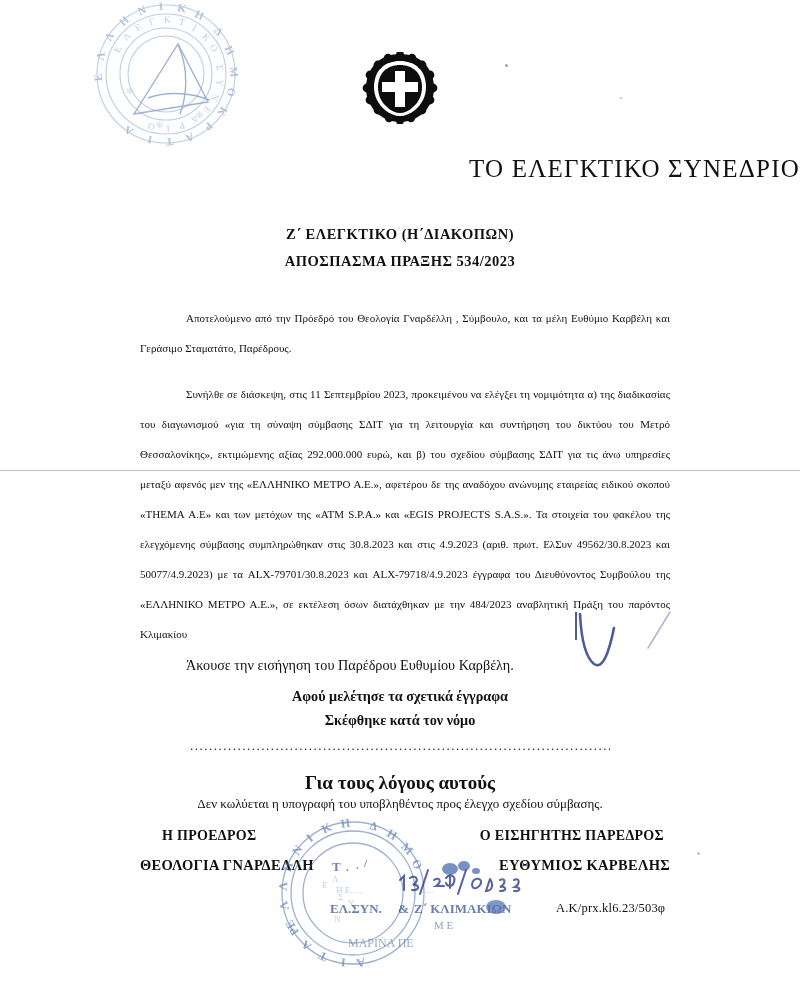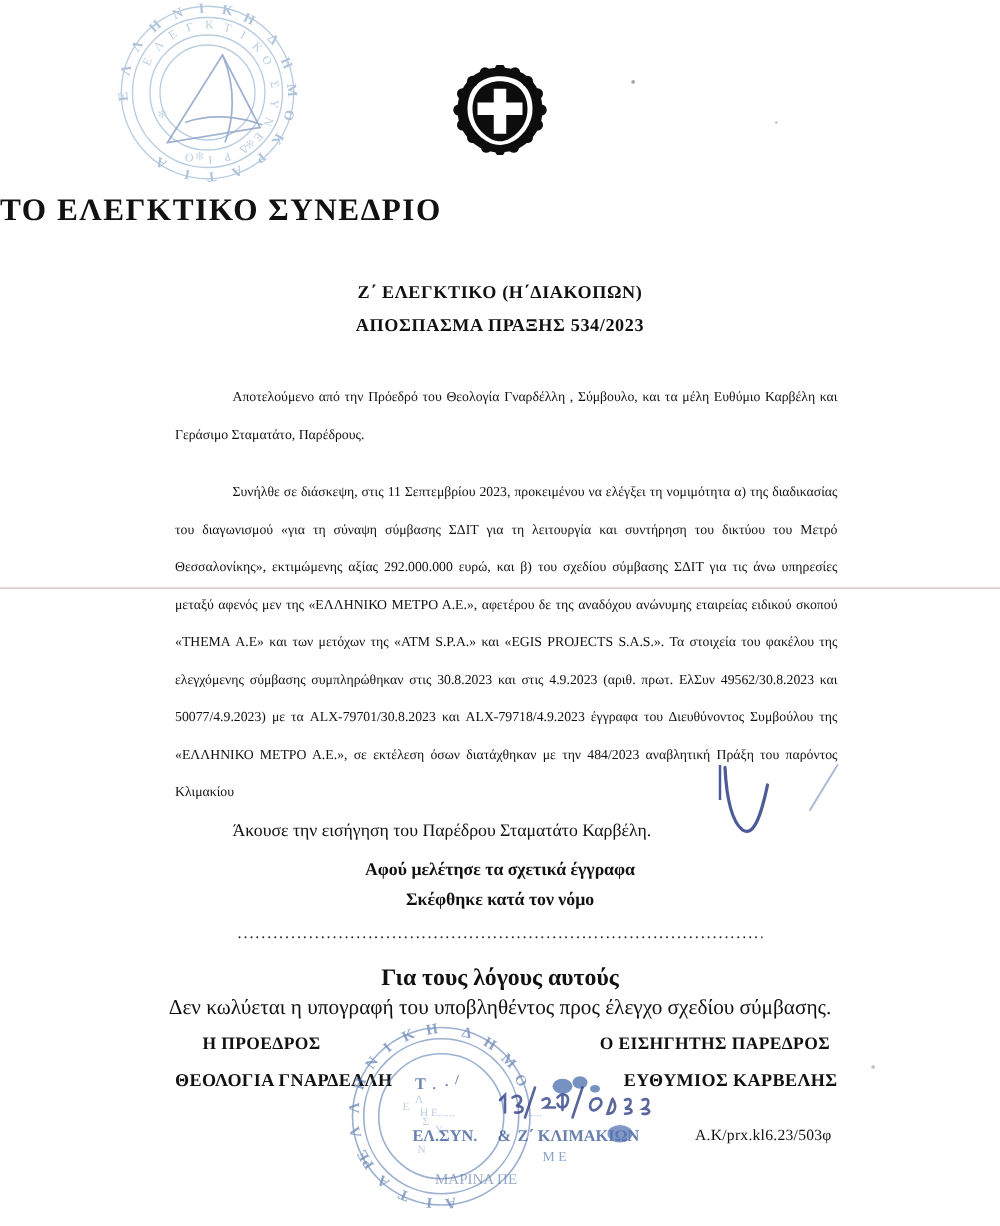--- a/index.html
+++ b/index.html
@@ -62,22 +62,22 @@
     top: 124px;
     text-align: center;
     font-weight: bold;
     font-size: 15.5px;
     letter-spacing: .6px;
   }
   .hdr-court {
     position: absolute;
     left: 0; right: 0;
     top: 155px;
-    text-align: left;
-    font-weight: bold;
+    text-align: right;
+    font-weight: normal;
     font-size: 25px;
     letter-spacing: 1.2px;
   }
   .hdr-chamber {
     position: absolute;
     left: 0; right: 0;
     top: 226px;
     text-align: center;
     font-weight: bold;
     font-size: 14.5px;
@@ -150,21 +150,21 @@
     top: 772px;
     text-align: center;
     font-weight: bold;
     font-size: 19px;
   }
   .ruling {
     position: absolute;
     left: 0; right: 0;
     top: 796px;
     text-align: center;
-    font-size: 17px;
+    font-size: 13px;
   }
 
   
   .sig-row {
     position: absolute;
     left: 140px;
     top: 828px;
     width: 530px;
     display: flex;
     justify-content: space-between;
@@ -359,21 +359,21 @@
 
   <div class="hdr-court">ΤΟ ΕΛΕΓΚΤΙΚΟ ΣΥΝΕΔΡΙΟ</div>
   <div class="hdr-chamber">Ζ΄ ΕΛΕΓΚΤΙΚΟ (Η΄ΔΙΑΚΟΠΩΝ)</div>
   <div class="hdr-act">ΑΠΟΣΠΑΣΜΑ ΠΡΑΞΗΣ  534/2023</div>
 
   <div class="body-block">
     <p class="para">Αποτελούμενο από την Πρόεδρό του Θεολογία Γναρδέλλη , Σύμβουλο, και τα μέλη Ευθύμιο Καρβέλη και Γεράσιμο Σταματάτο, Παρέδρους.</p>
     <p class="para">Συνήλθε σε διάσκεψη, στις 11 Σεπτεμβρίου 2023, προκειμένου να ελέγξει τη νομιμότητα α) της διαδικασίας του διαγωνισμού «για τη σύναψη σύμβασης ΣΔΙΤ για τη λειτουργία και συντήρηση του δικτύου του Μετρό Θεσσαλονίκης», εκτιμώμενης αξίας 292.000.000 ευρώ, και β) του σχεδίου σύμβασης ΣΔΙΤ για τις άνω υπηρεσίες μεταξύ αφενός μεν της «ΕΛΛΗΝΙΚΟ ΜΕΤΡΟ Α.Ε.», αφετέρου δε της αναδόχου ανώνυμης εταιρείας ειδικού σκοπού «THEMA Α.Ε» και των μετόχων της «ATM S.P.A.» και «EGIS PROJECTS S.A.S.». Τα στοιχεία του φακέλου της ελεγχόμενης σύμβασης συμπληρώθηκαν στις 30.8.2023 και στις 4.9.2023 (αριθ. πρωτ. ΕλΣυν 49562/30.8.2023 και 50077/4.9.2023) με τα ALX-79701/30.8.2023 και ALX-79718/4.9.2023 έγγραφα του Διευθύνοντος Συμβούλου της «ΕΛΛΗΝΙΚΟ ΜΕΤΡΟ Α.Ε.», σε εκτέλεση όσων διατάχθηκαν με την 484/2023 αναβλητική Πράξη του παρόντος Κλιμακίου</p>
   </div>
 
-  <p class="heard">Άκουσε την εισήγηση του Παρέδρου Σταματάτο Καρβέλη.</p>
+  <p class="heard">Άκουσε την εισήγηση του Παρέδρου Ευθυμίου Καρβέλη.</p>
 
   <div class="centered-bold thought">Σκέφθηκε κατά τον νόμο</div>
   <div class="centered-bold studied">Αφού μελέτησε τα σχετικά έγγραφα</div>
 
   <div class="dots">..............................................................................................</div>
 
   <div class="reasons">Για τους λόγους αυτούς</div>
   <div class="ruling">Δεν κωλύεται η υπογραφή του υποβληθέντος προς έλεγχο σχεδίου σύμβασης.</div>
 
   <div class="sig-row">

